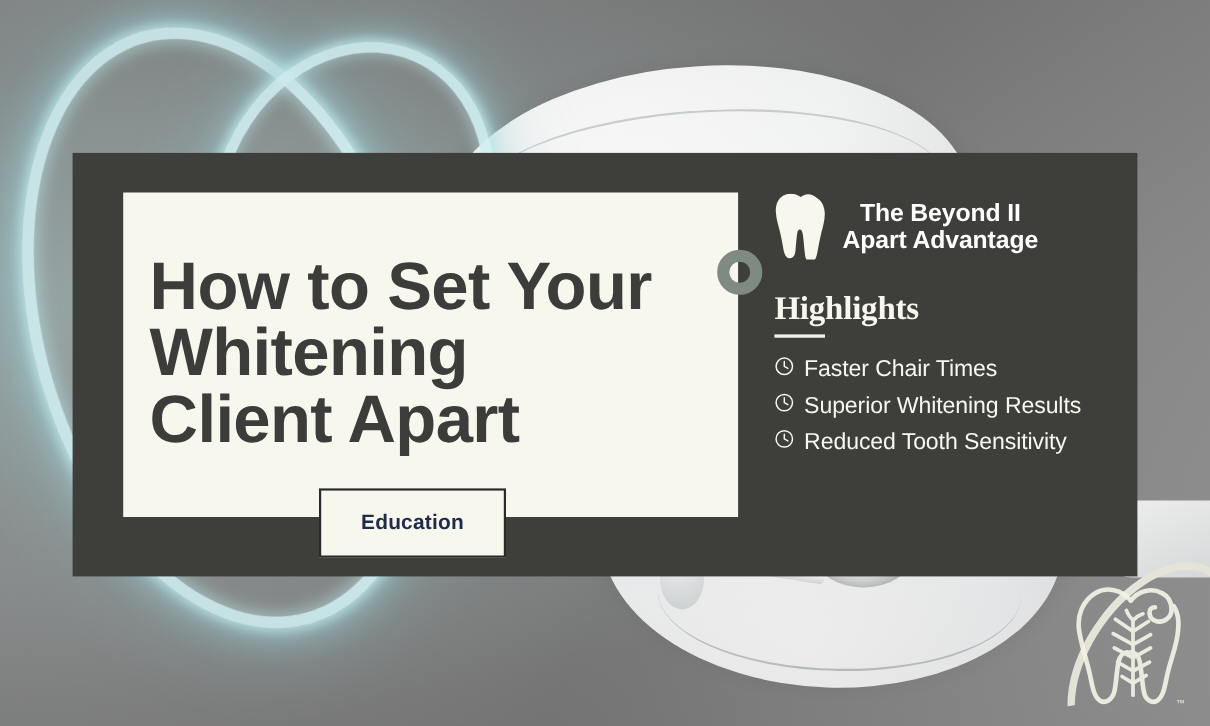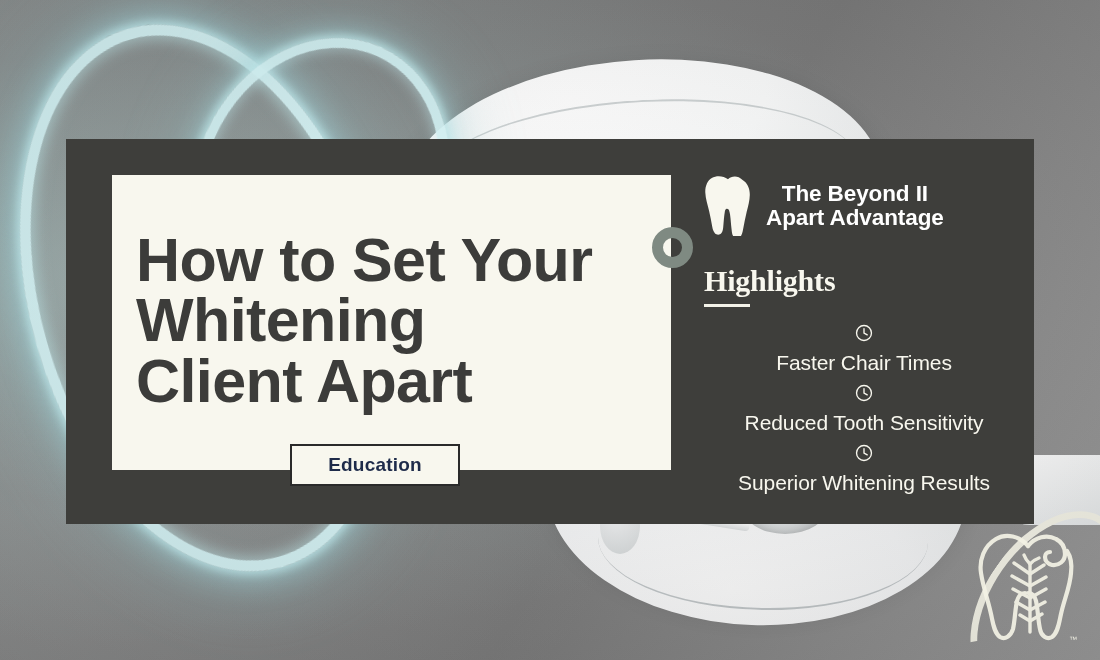--- a/index.html
+++ b/index.html
@@ -151,21 +151,21 @@
     left:652px; top:227px; width:41px; height:41px;
     border-radius:50%;
     border:11px solid #7f8a82;
     background:transparent;
   }
 
   
   #eduBadge {
     position:absolute;
     left:290px; top:444px;
-    width:170px; height:42px;
+    width:170px; height:63px;
     background:#f8f7ee;
     border:2.5px solid #2a2a2a;
     display:flex; align-items:center; justify-content:center;
   }
   #eduBadge span {
     font-size:19px; font-weight:600; color:#1e2b4a; letter-spacing:0.2px;
   }
 
   
   #rightCol {
@@ -183,23 +183,22 @@
 
   #hlHead {
     margin-top:28px;
     font-size:30px; font-weight:600; color:#f8f7ee; letter-spacing:-0.2px;font-family:Liberation Serif, serif;
   }
   #hlRule {
     margin-top:6px; width:46px; height:2.5px; background:#f3f2e8;
   }
   #hlList { margin-top:17px; }
   .hlItem {
-    display:flex; align-items:center; gap:9px;
+    display:flex; align-items:flex-start; gap:9px;
     margin-bottom:9px;
-    flex-direction:column;
   }
   .hlItem .clk { width:18px; height:18px; flex:0 0 18px; display:block; }
   .hlItem .lbl {
     font-size:21px; font-weight:500; color:#f8f7ee; letter-spacing:-0.1px; white-space:nowrap;
   }
 
   
   #watermark {
     position:absolute; right:14px; bottom:8px;
     width:116px; height:122px; opacity:0.92;
@@ -267,29 +266,29 @@
           <path d="M10 5.2V10l3.6 2.1" fill="none" stroke="#f8f7ee" stroke-width="1.5" stroke-linecap="round"></path>
         </svg>
         <span class="lbl">Faster Chair Times</span>
       </div>
 
       <div class="hlItem">
         <svg class="clk" viewBox="0 0 20 20">
           <circle cx="10" cy="10" r="8.3" fill="none" stroke="#f8f7ee" stroke-width="1.5"></circle>
           <path d="M10 5.2V10l3.6 2.1" fill="none" stroke="#f8f7ee" stroke-width="1.5" stroke-linecap="round"></path>
         </svg>
-        <span class="lbl">Reduced Tooth Sensitivity</span>
+        <span class="lbl">Superior Whitening Results</span>
       </div>
 
       <div class="hlItem">
         <svg class="clk" viewBox="0 0 20 20">
           <circle cx="10" cy="10" r="8.3" fill="none" stroke="#f8f7ee" stroke-width="1.5"></circle>
           <path d="M10 5.2V10l3.6 2.1" fill="none" stroke="#f8f7ee" stroke-width="1.5" stroke-linecap="round"></path>
         </svg>
-        <span class="lbl">Superior Whitening Results</span>
+        <span class="lbl">Reduced Tooth Sensitivity</span>
       </div>
 
 
     </div>
   </div>
 
   <svg id="watermark" viewBox="0 0 116 122">
     <g fill="none" stroke="#f4f3e6" stroke-width="4.2" stroke-linecap="round" stroke-linejoin="round">
       <path d="M58 16c-8-10-22-13-32-7C14 16 9 30 11 43c2 14 7 27 10 41 2 9 3 19 9 23 5 3 11-1 13-8 2-9 2-19 4-28 1-4 4-8 8-8"></path>
       <path d="M58 16c7-9 19-12 28-7 6 3 9 9 9 15 0 7-6 12-13 11-4-1-7-4-7-8 0-3 2-5 5-5"></path>

